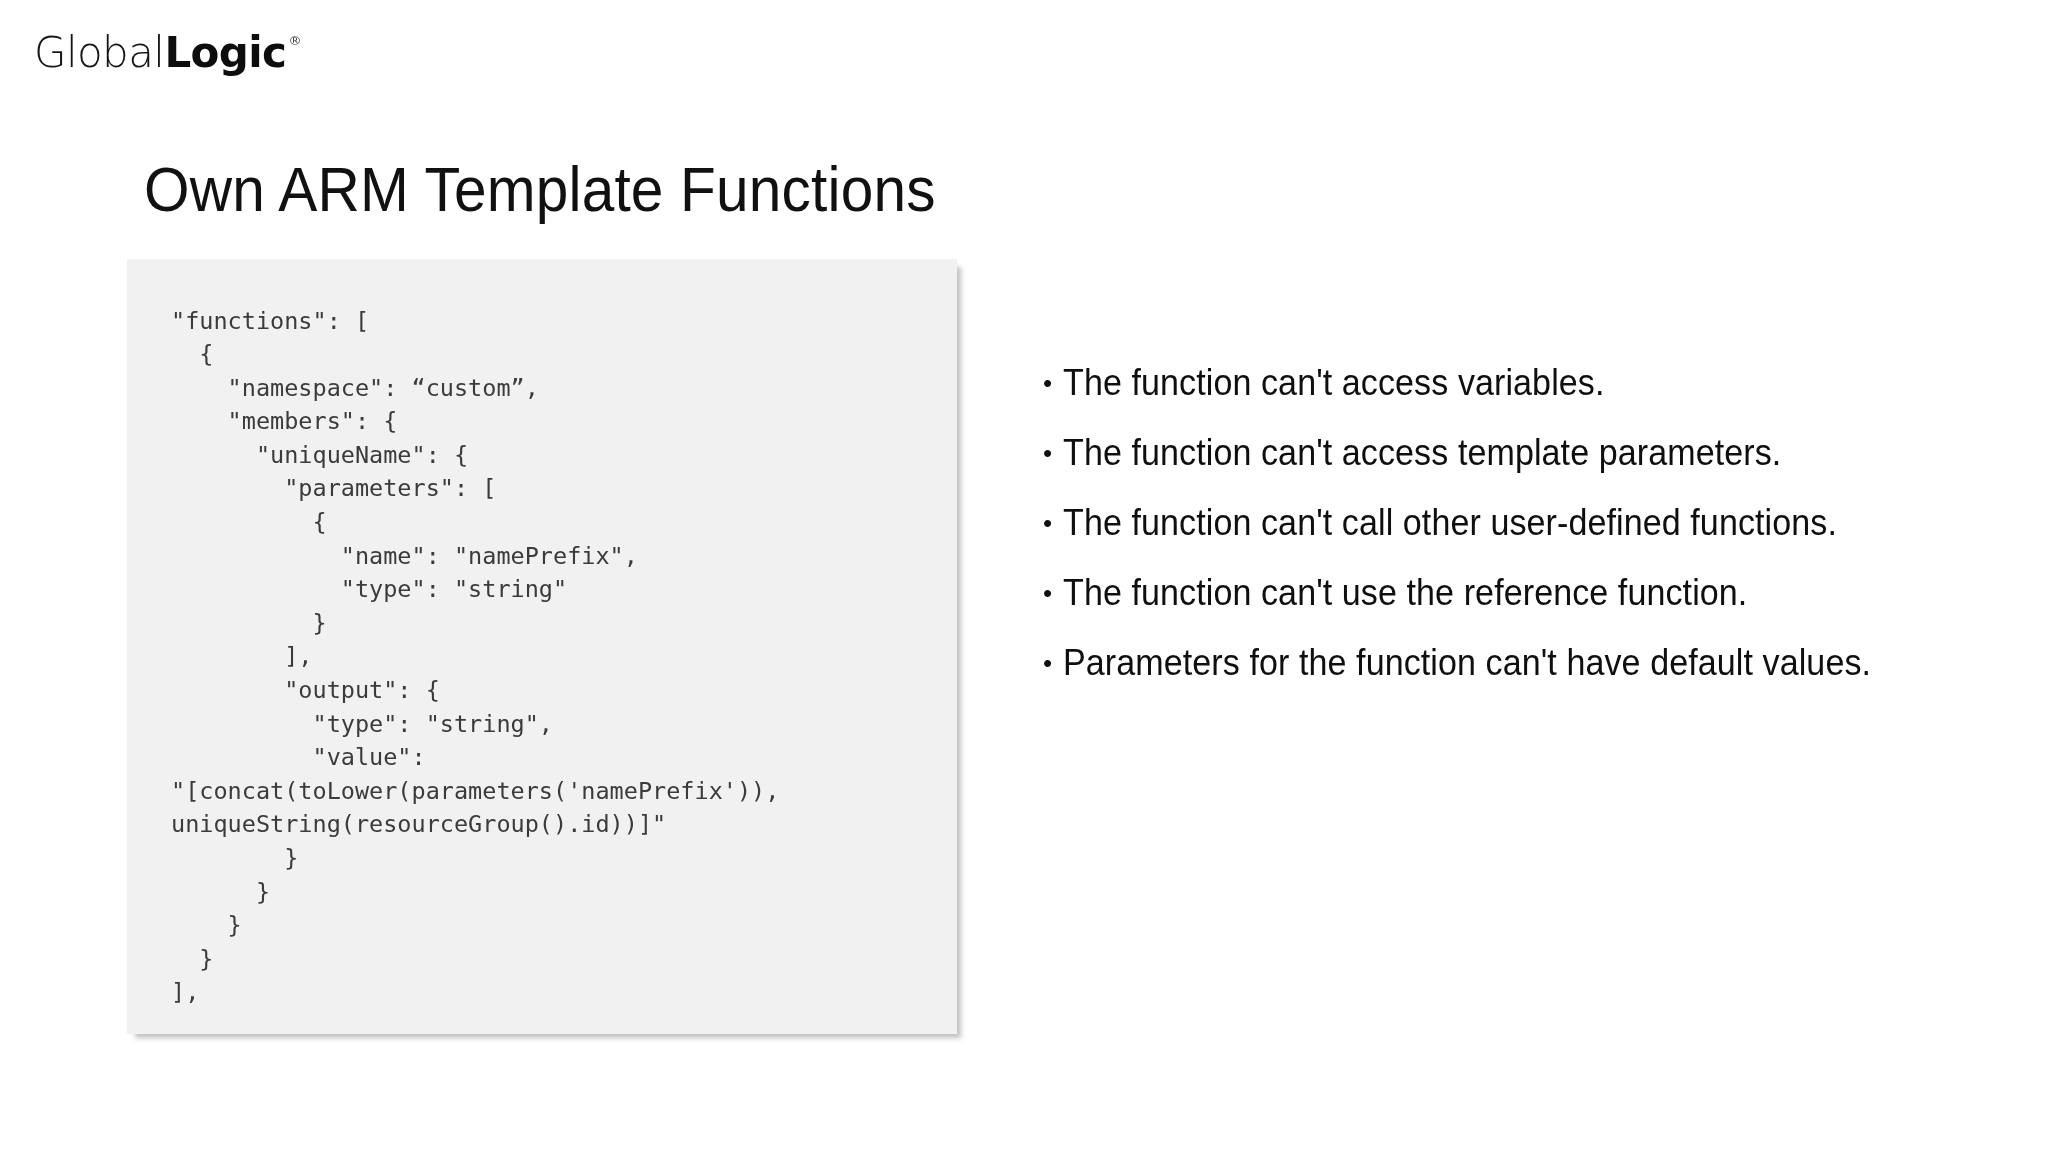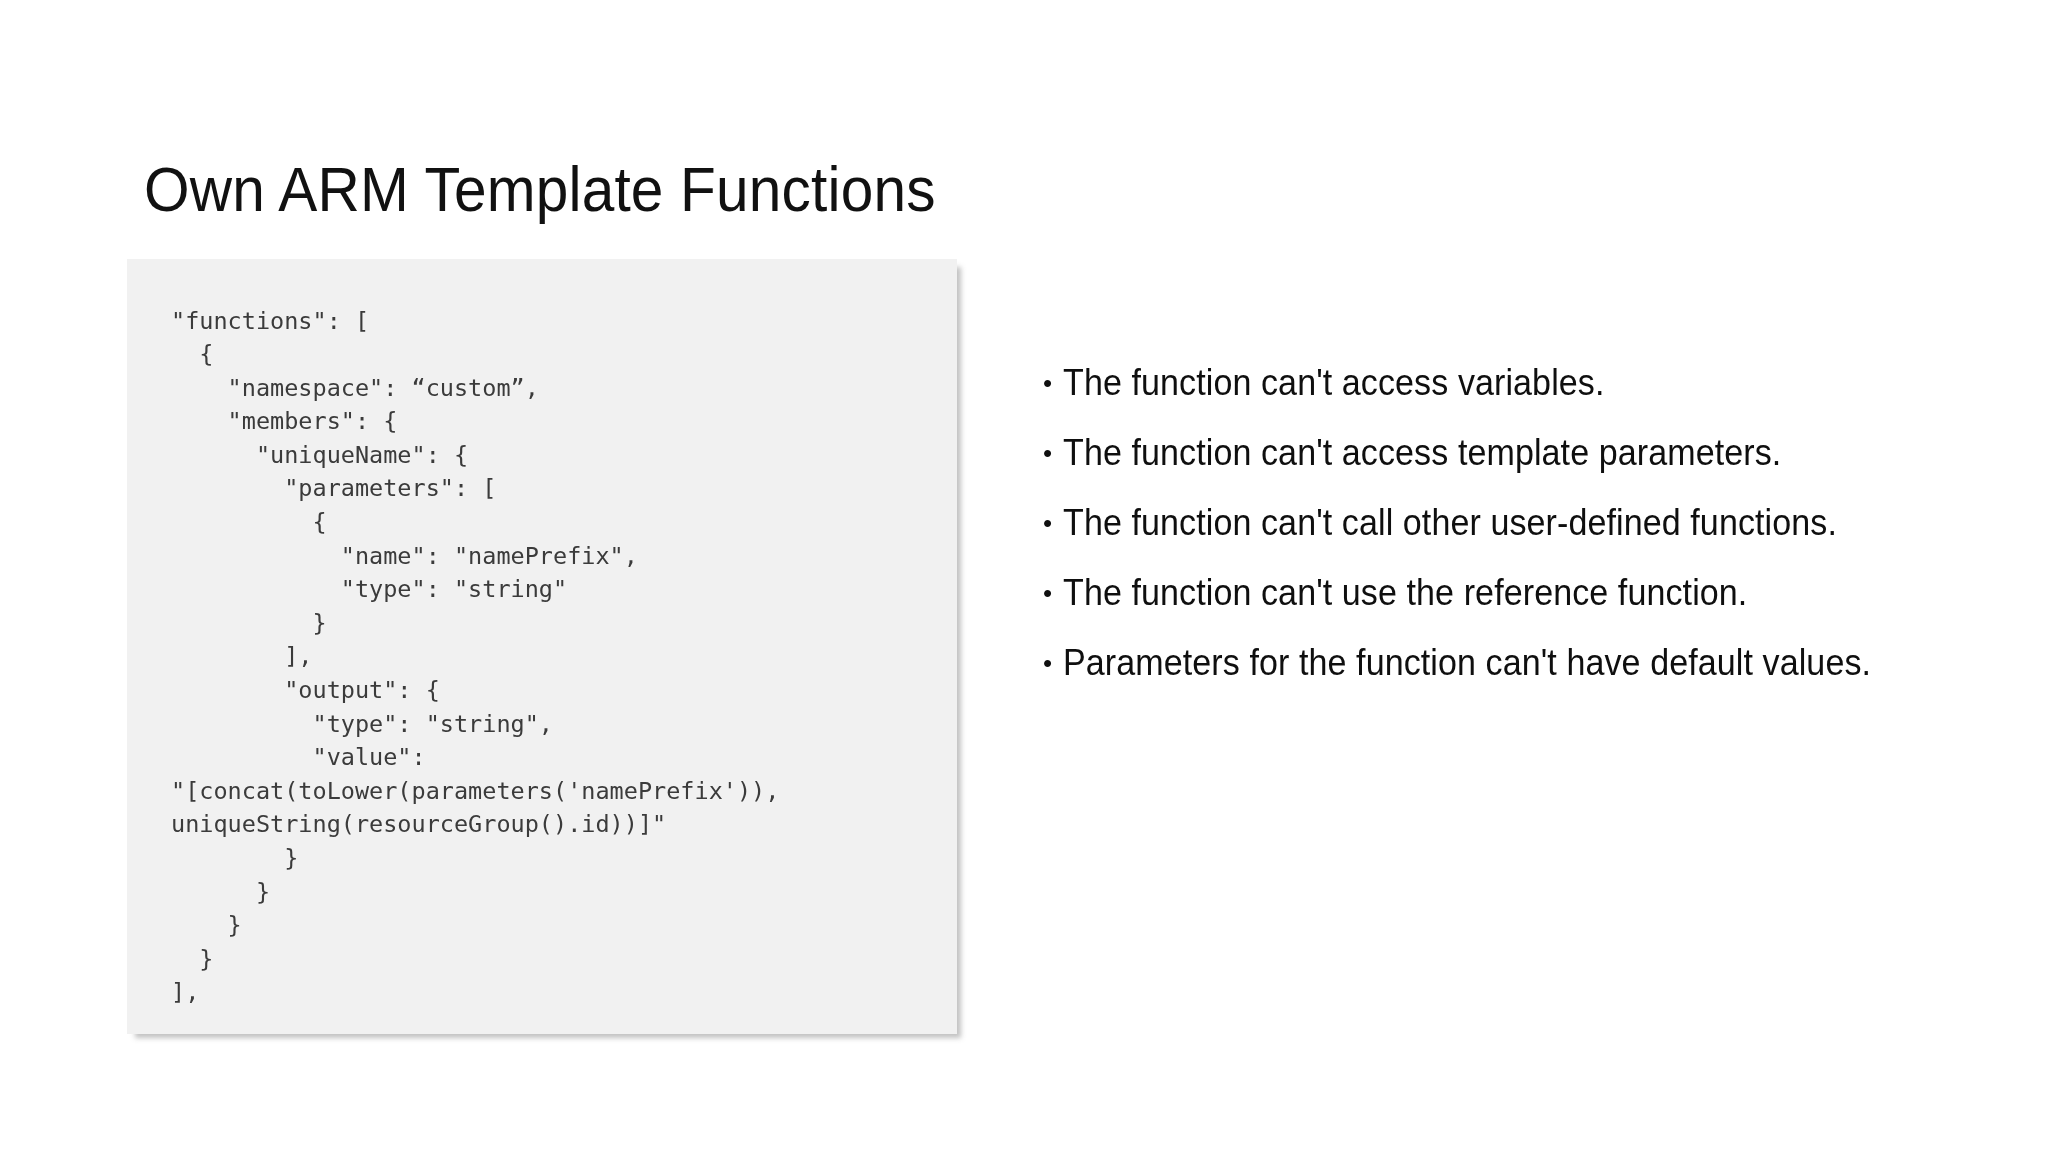--- a/index.html
+++ b/index.html
@@ -128,20 +128,25 @@
     transform: scaleX(0.92);
     transform-origin: left top;
     width: 108.7%;
   }
 </style>
 </head>
 <body>
 
 <div class="slide">
 
+  <div class="logo">
+    <span class="logo-global">Global</span>
+      <span class="logo-logic">Logic</span>
+      <span class="logo-tm">®</span>
+  </div>
 
   <div class="slide-title">Own ARM Template Functions</div>
 
   <div class="code-box">
     <pre class="code-text">"functions": [
   {
     "namespace": “custom”,
     "members": {
       "uniqueName": {
         "parameters": [

